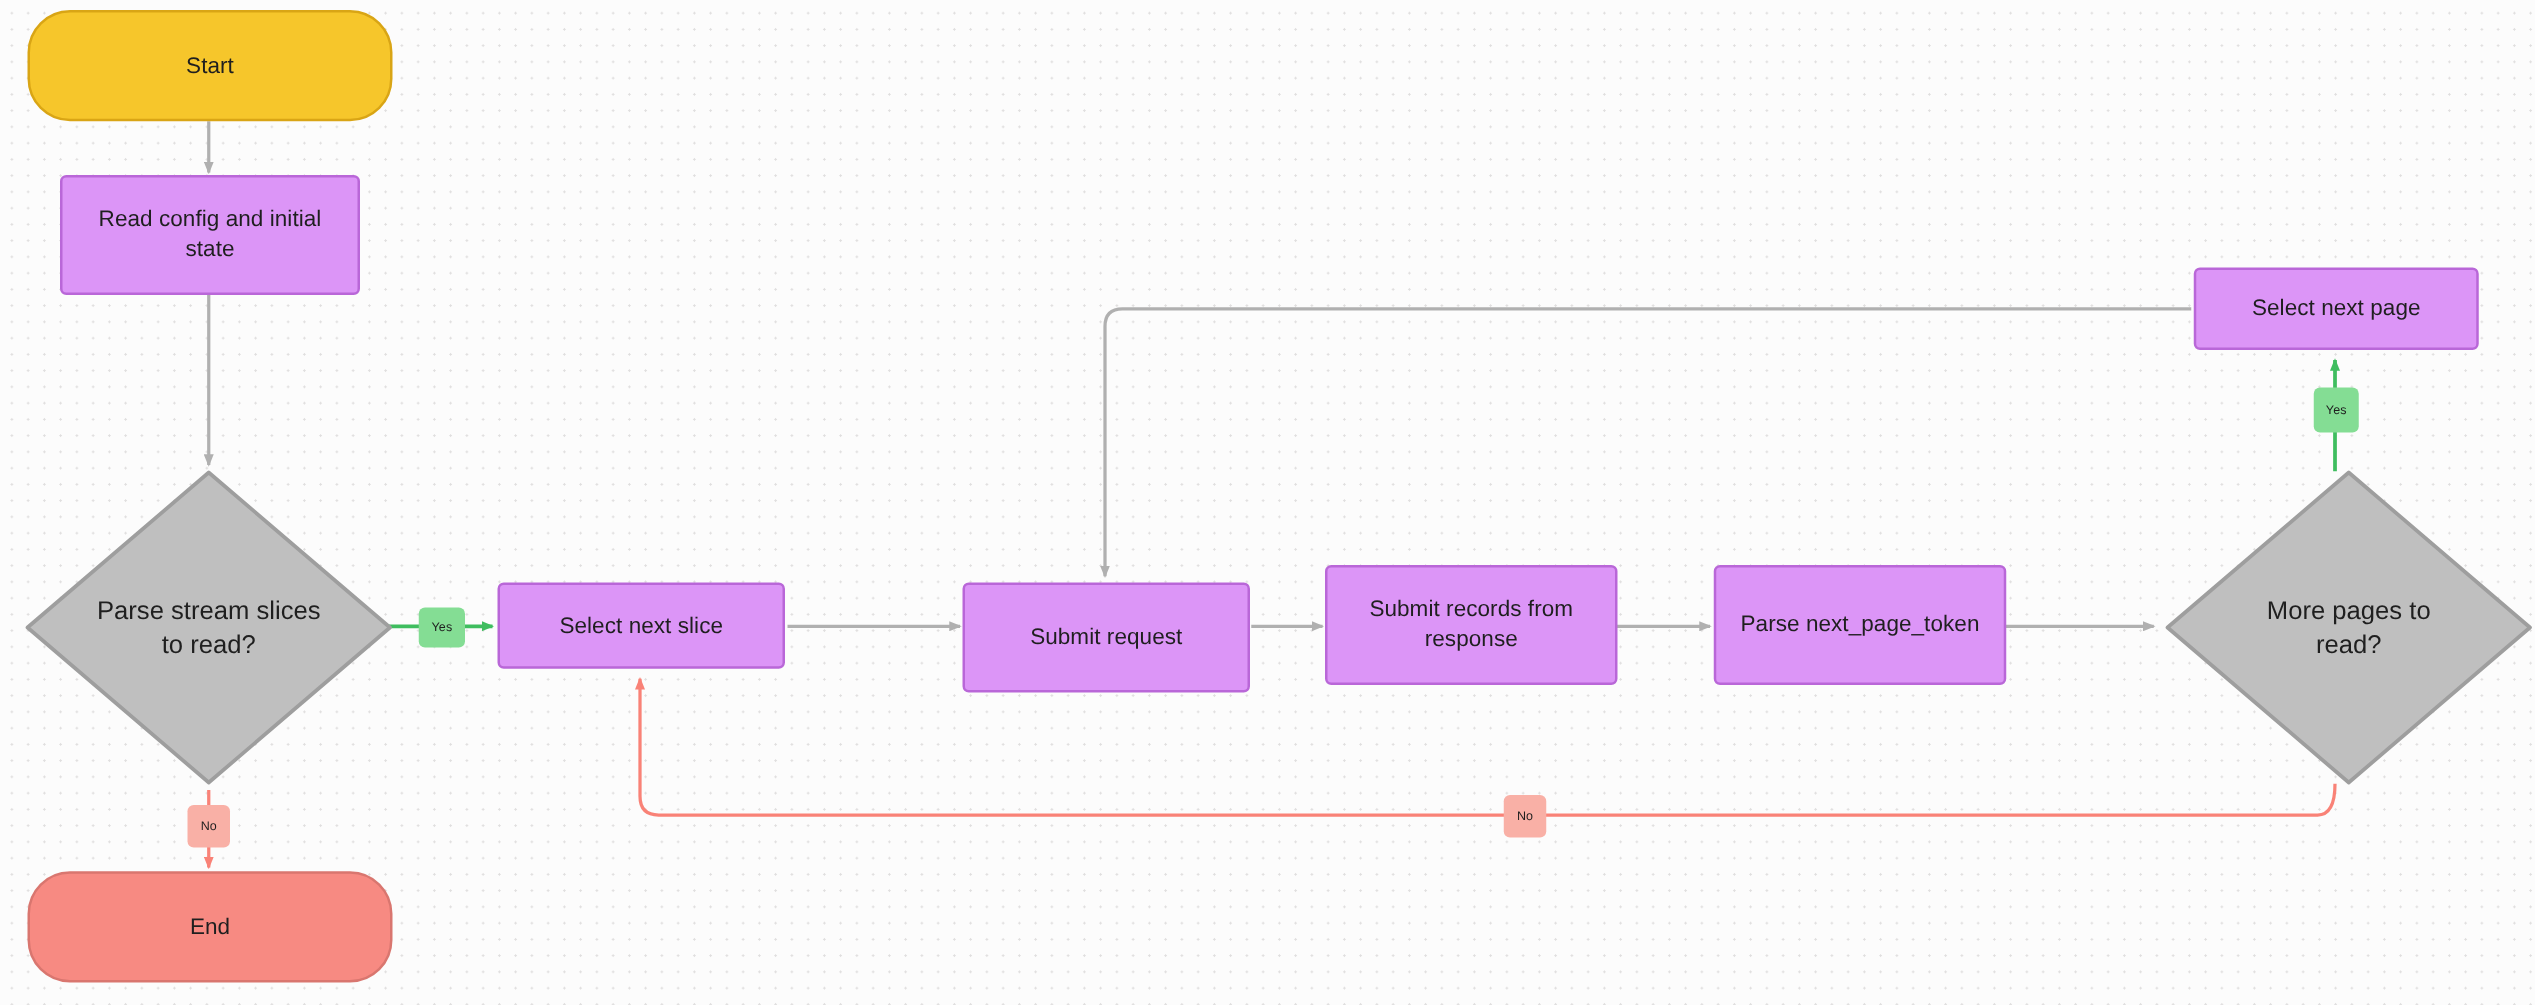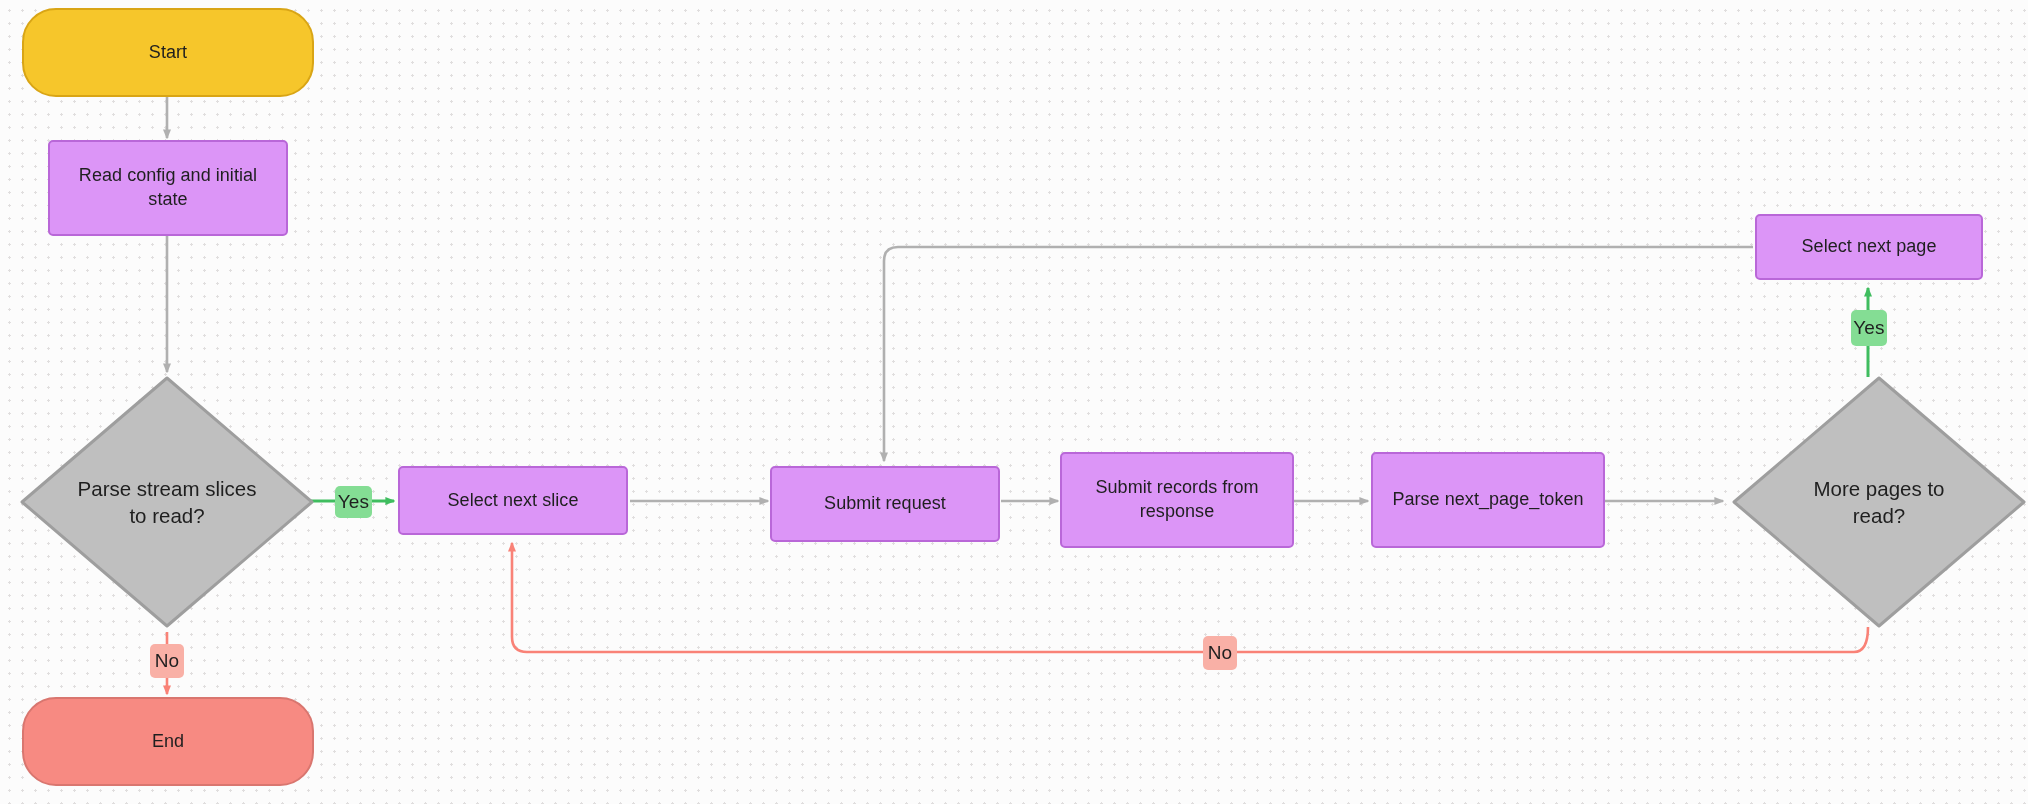--- a/index.html
+++ b/index.html
@@ -81,21 +81,21 @@
     line-height: 1.32;
     pointer-events: none;
   }
   .edge-label {
     position: absolute;
     box-sizing: border-box;
     display: flex;
     align-items: center;
     justify-content: center;
     border-radius: 5px;
-    font-size: 19px;
+    font-size: 10px;
     color: #1f1f1f;
     font-weight: 400;
     letter-spacing: 0.1px;
     text-align: right;
   }
   .lbl-yes { background: #84dd94; }
   .lbl-no  { background: #f9b0a6; }
 </style>
 </head>
 <body>
@@ -156,21 +156,21 @@
   </div>
 
   <div class="node n-terminal n-end" style="left:22px; top:697px; width:292px; height:89px;">
     <span>End</span>
   </div>
 
   <div class="node n-process n-proc" style="left:398px; top:466px; width:230px; height:69px;">
     <span>Select next slice</span>
   </div>
 
-  <div class="node n-process n-proc" style="left:770px; top:466px; width:230px; height:76px;">
+  <div class="node n-process n-proc" style="left:770px; top:466px; width:230px; height:88px;">
     <span>Submit request</span>
   </div>
 
   <div class="node n-process n-proc" style="left:1060px; top:452px; width:234px; height:96px;">
     <span>Submit records from response</span>
   </div>
 
   <div class="node n-process n-proc" style="left:1371px; top:452px; width:234px; height:96px;">
     <span>Parse next_page_token</span>
   </div>

